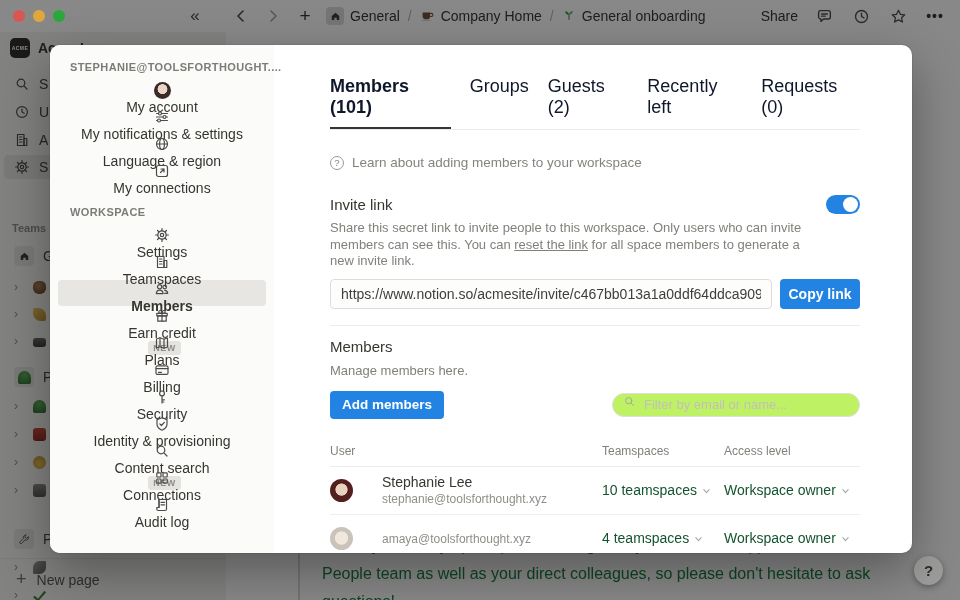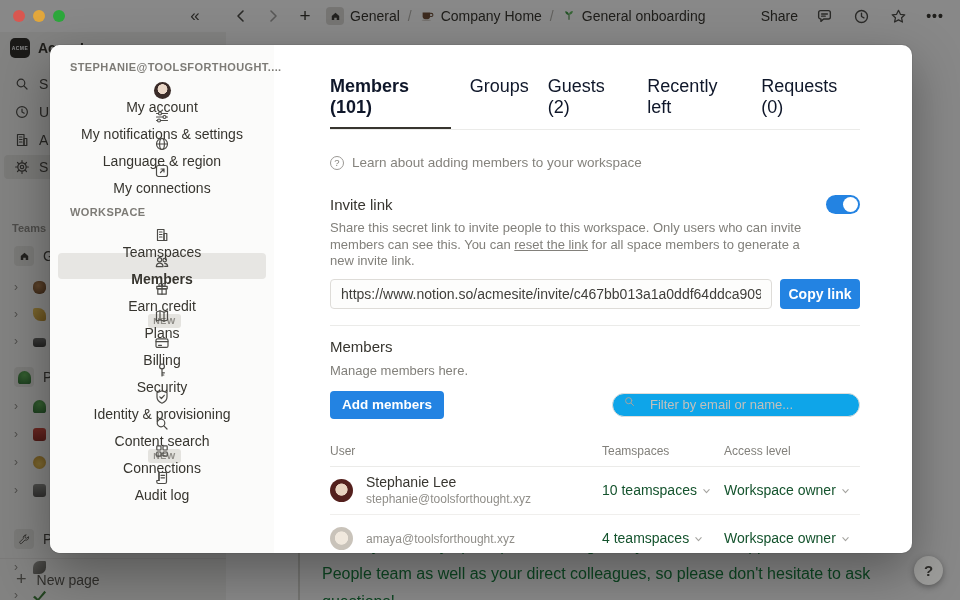--- a/index.html
+++ b/index.html
@@ -95,32 +95,32 @@
   .linkbox { flex:1; border:1px solid #dedcd8; border-radius:4px; background:#fdfdfc; padding:0 10px;
              font-size:14px; color:#3f3e3a; font-family:"Liberation Sans","DejaVu Sans",sans-serif;
              white-space:nowrap; overflow:hidden; outline:none; }
   .copybtn { width:80px; border:none; border-radius:4px; background:#2383e2; color:#fff; font-size:14px; font-weight:600; cursor:pointer; }
   .divider { margin-top:16px; border-top:1px solid #ebebe9; }
   .mem-title { margin-top:12px; font-size:15px; }
   .mem-sub { margin-top:8px; font-size:13px; color:#82807b; }
   .ctrls { margin-top:13px; display:flex; align-items:center; justify-content:space-between; }
   .addbtn { height:28px; padding:0 12px; border:none; border-radius:4px; background:#2383e2; color:#fff;
             font-size:13.5px; font-weight:600; cursor:pointer; }
-  .filter { width:248px; height:24px; border:1px solid #dfdedb; border-radius:12px; background:#0ea5e9;
-            display:flex; gap:14px; padding:0 10px; }
+  .filter { width:248px; height:24px; border:1px solid #dfdedb; border-radius:12px; background:#bef264;
+            display:flex; gap:8px; padding:0 10px; }
   .filter input { border:none; outline:none; flex:1; font-size:13px; color:#37352f; background:transparent;
             font-family:"Liberation Sans","DejaVu Sans",sans-serif; }
   .filter input::placeholder { color:#c1c0bc; }
 
   .table { margin-top:25px; }
   .thead { display:flex; font-size:12px; color:#82807b; padding-bottom:8px; border-bottom:1px solid #ebebe9; }
   .col-user { width:272px; } .col-team { width:122px; } .col-acc { flex:1; }
   .trow { display:flex; align-items:center; height:48px; border-bottom:1px solid #f0efed; }
   .trow:last-child { border-bottom:none; }
-  .ucell { width:272px; display:flex; align-items:center; gap:13px; }
+  .ucell { width:272px; display:flex; align-items:center; gap:29px; }
   .av { width:23px; height:23px; border-radius:50%; flex-shrink:0; }
   .av-0 { background:radial-gradient(circle at 50% 46%, #e9d3c0 0 34%, #54201d 38%); }
   .av-1 { background:radial-gradient(circle at 50% 48%, #f0e8dd 0 38%, #c9c3ba 42%); }
   .av-2 { background:radial-gradient(circle at 50% 60%, #8a3b2e 0 40%, #4e1d17 44%); }
   .uname { font-size:14px; color:#37352f; }
   .uemail { font-size:12px; color:#908e89; margin-top:2px; }
   .dd { display:flex; align-items:center; gap:5px; font-size:14px; color:#14532d; cursor:pointer; }
   .dd svg { margin-top:2px; }
 </style>
 </head>
@@ -343,20 +343,30 @@
           <svg width="16" height="16" viewBox="0 0 16 16" class="ic">
               <rect x="2.5" y="2.5" width="11" height="11" rx="2"></rect>
               <path d="M6.5 9.5 10 6M7 6h3v3"></path>
             </svg>
           </span>
         <span>My connections</span>
       </div>
 
       <div class="m-head ws">WORKSPACE</div>
 
+      <div class="m-item">
+        <span class="mic">
+          <svg width="16" height="16" viewBox="0 0 16 16" class="ic">
+              <circle cx="8" cy="8" r="4.2"></circle>
+              <circle cx="8" cy="8" r="1.7"></circle>
+              <path d="M12.4 8h2M3.6 8h-2M8 3.6v-2M8 12.4v2M11.1 11.1l1.4 1.4M4.9 4.9 3.5 3.5M11.1 4.9l1.4-1.4M4.9 11.1l-1.4 1.4"></path>
+            </svg>
+          </span>
+        <span>Settings</span>
+      </div>
       <div class="m-item">
         <span class="mic">
           <svg width="16" height="16" viewBox="0 0 16 16" class="ic">
               <rect x="3.5" y="2.5" width="6.5" height="11"></rect>
               <rect x="10" y="6.5" width="2.8" height="7"></rect>
               <path d="M5.5 5h2.5M5.5 7.5h2.5M5.5 10h2.5"></path>
             </svg>
           </span>
         <span>Teamspaces</span>
       </div>

